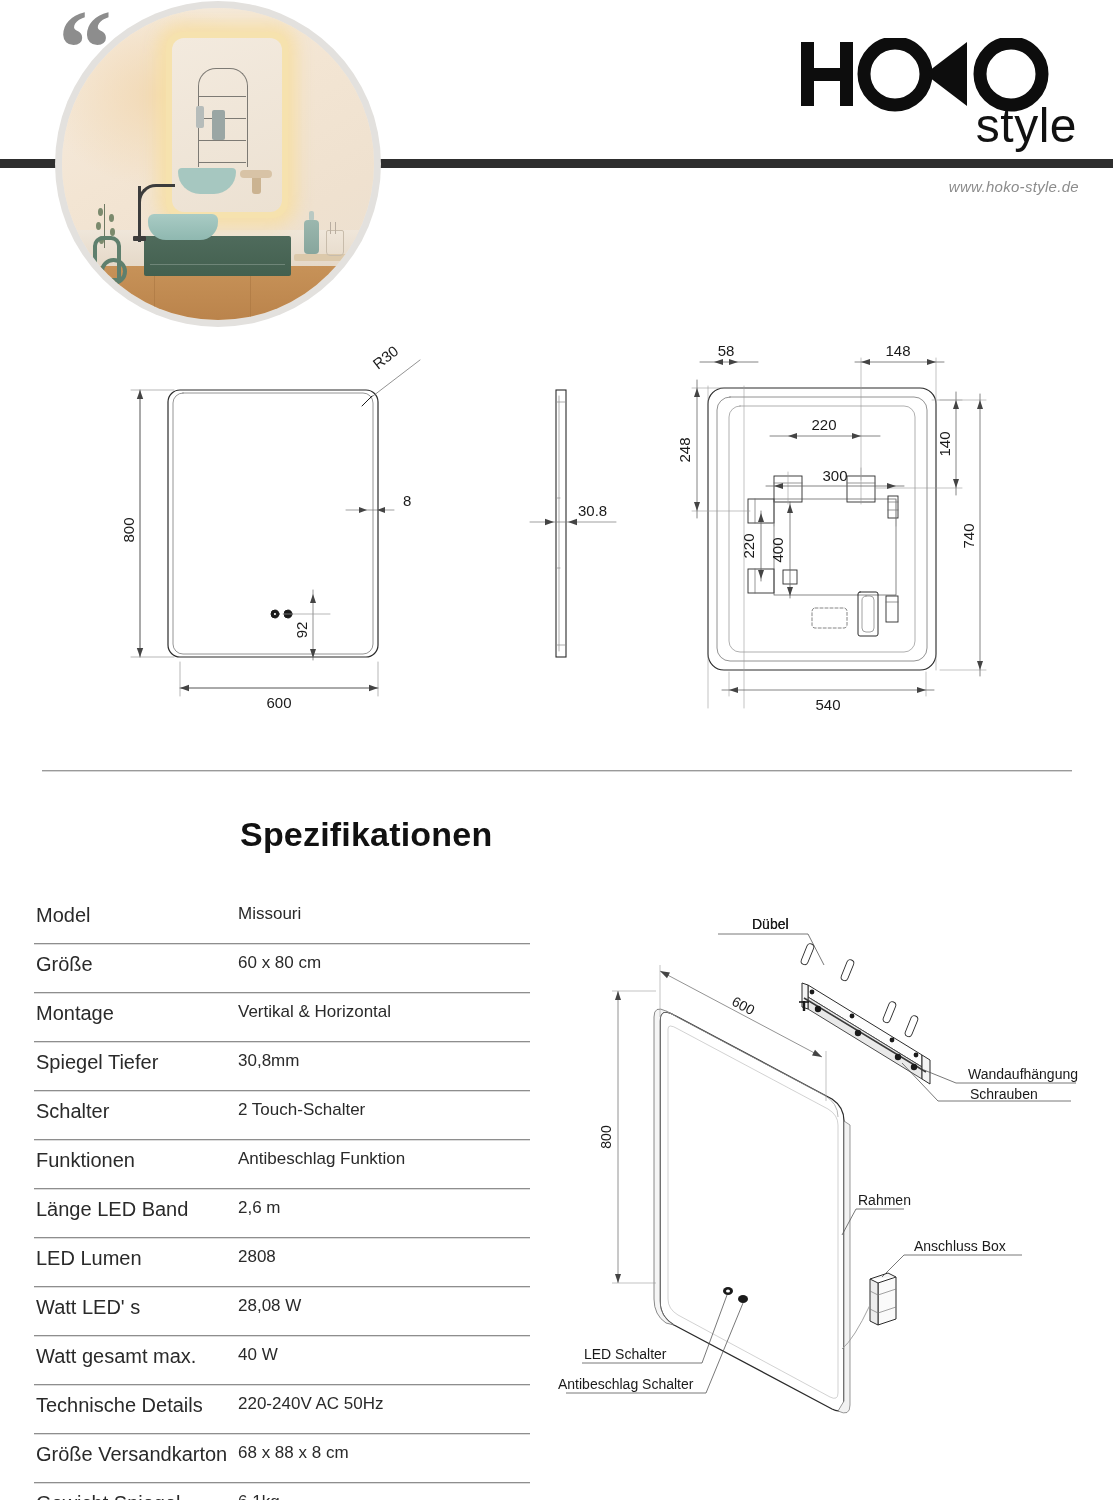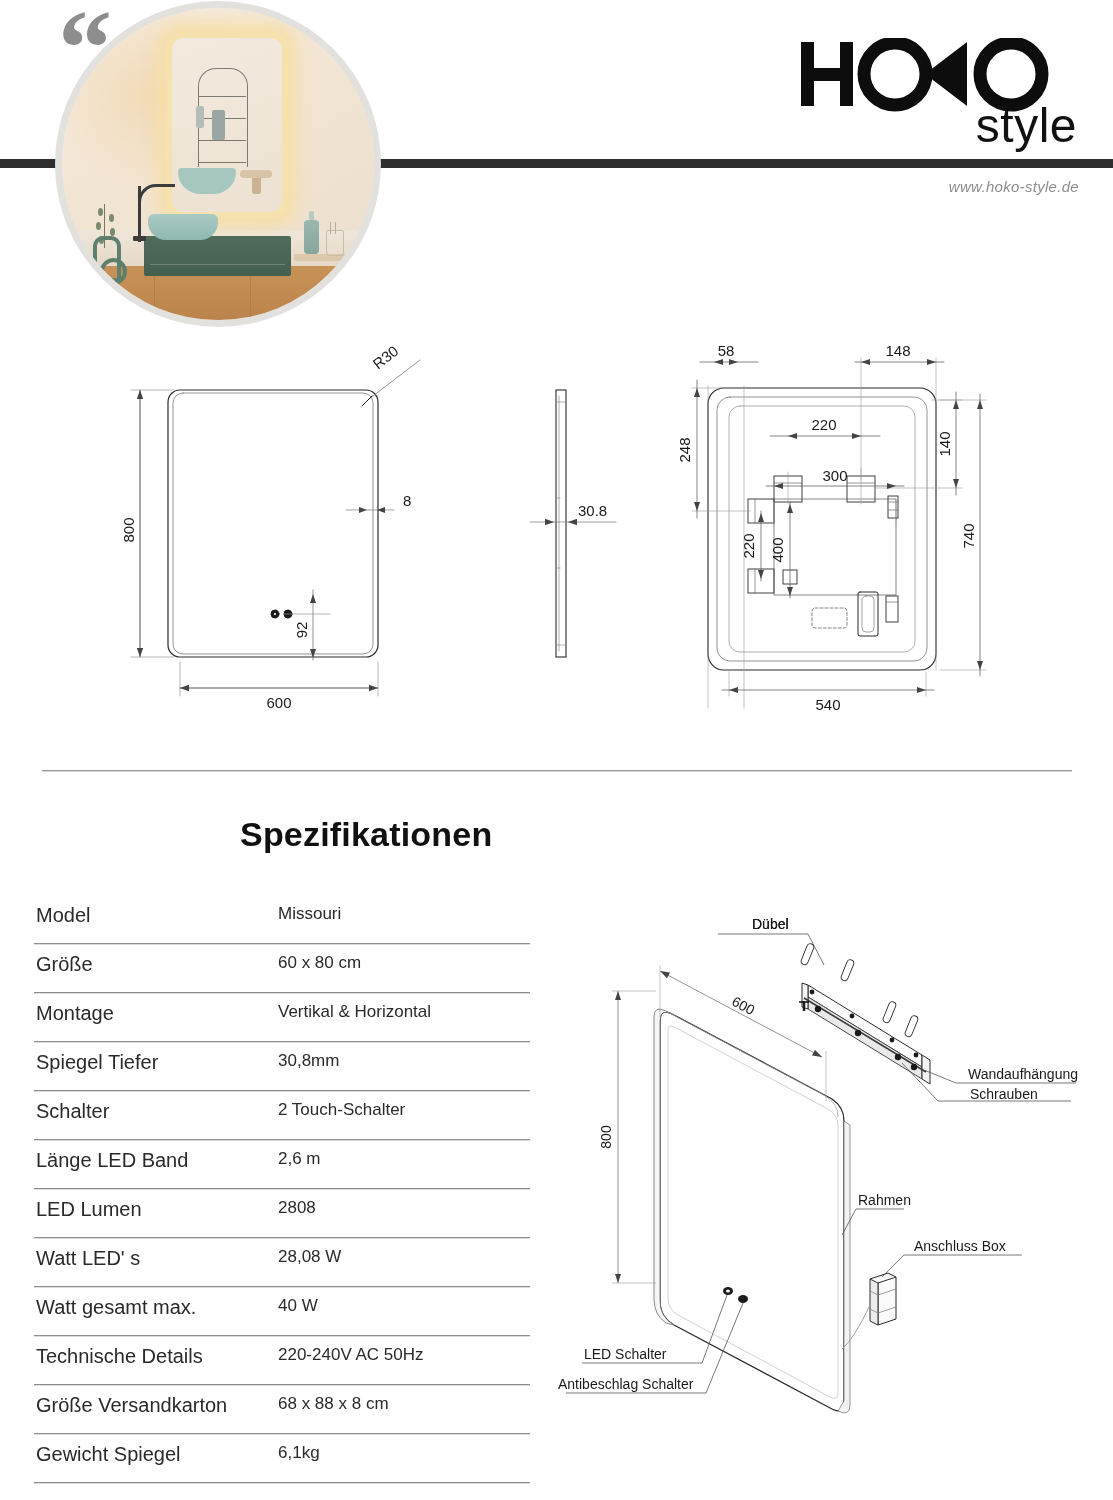--- a/index.html
+++ b/index.html
@@ -98,21 +98,21 @@
 
   
   .spec-title{position:absolute;left:240px;top:815px;font-size:34px;font-weight:700;
               color:#111;letter-spacing:.2px;}
 
   #spec-table{position:absolute;left:34px;top:895px;width:496px;}
   .spec-row{position:relative;height:48px;border-bottom:1px solid #8e8e8e;}
   .spec-row::after{content:"";position:absolute;left:0;bottom:-2px;width:100%;height:1px;
                    background:#dcdcdc;}
   .spec-label{position:absolute;left:2px;top:9px;font-size:20px;color:#2a2a2a;}
-  .spec-value{position:absolute;left:204px;top:9px;font-size:17px;color:#2a2a2a;margin-left:40px;}
+  .spec-value{position:absolute;left:204px;top:9px;font-size:17px;color:#2a2a2a;}
 
   
   #iso-diagram{position:absolute;left:556px;top:905px;width:557px;height:510px;}
   #iso-diagram svg{display:block;}
 </style>
 </head>
 <body>
 
 <div id="header">
 
@@ -367,20 +367,24 @@
     </div>
     <div class="spec-row">
       <div class="spec-label">Spiegel Tiefer</div>
       <div class="spec-value">30,8mm</div>
     </div>
     <div class="spec-row">
       <div class="spec-label">Schalter</div>
       <div class="spec-value">2 Touch-Schalter</div>
     </div>
     <div class="spec-row">
+      <div class="spec-label">Funktionen</div>
+      <div class="spec-value">Antibeschlag Funktion</div>
+    </div>
+    <div class="spec-row">
       <div class="spec-label">Länge LED Band</div>
       <div class="spec-value">2,6 m</div>
     </div>
     <div class="spec-row">
       <div class="spec-label">LED Lumen</div>
       <div class="spec-value">2808</div>
     </div>
     <div class="spec-row">
       <div class="spec-label">Watt LED' s</div>
       <div class="spec-value">28,08 W</div>

